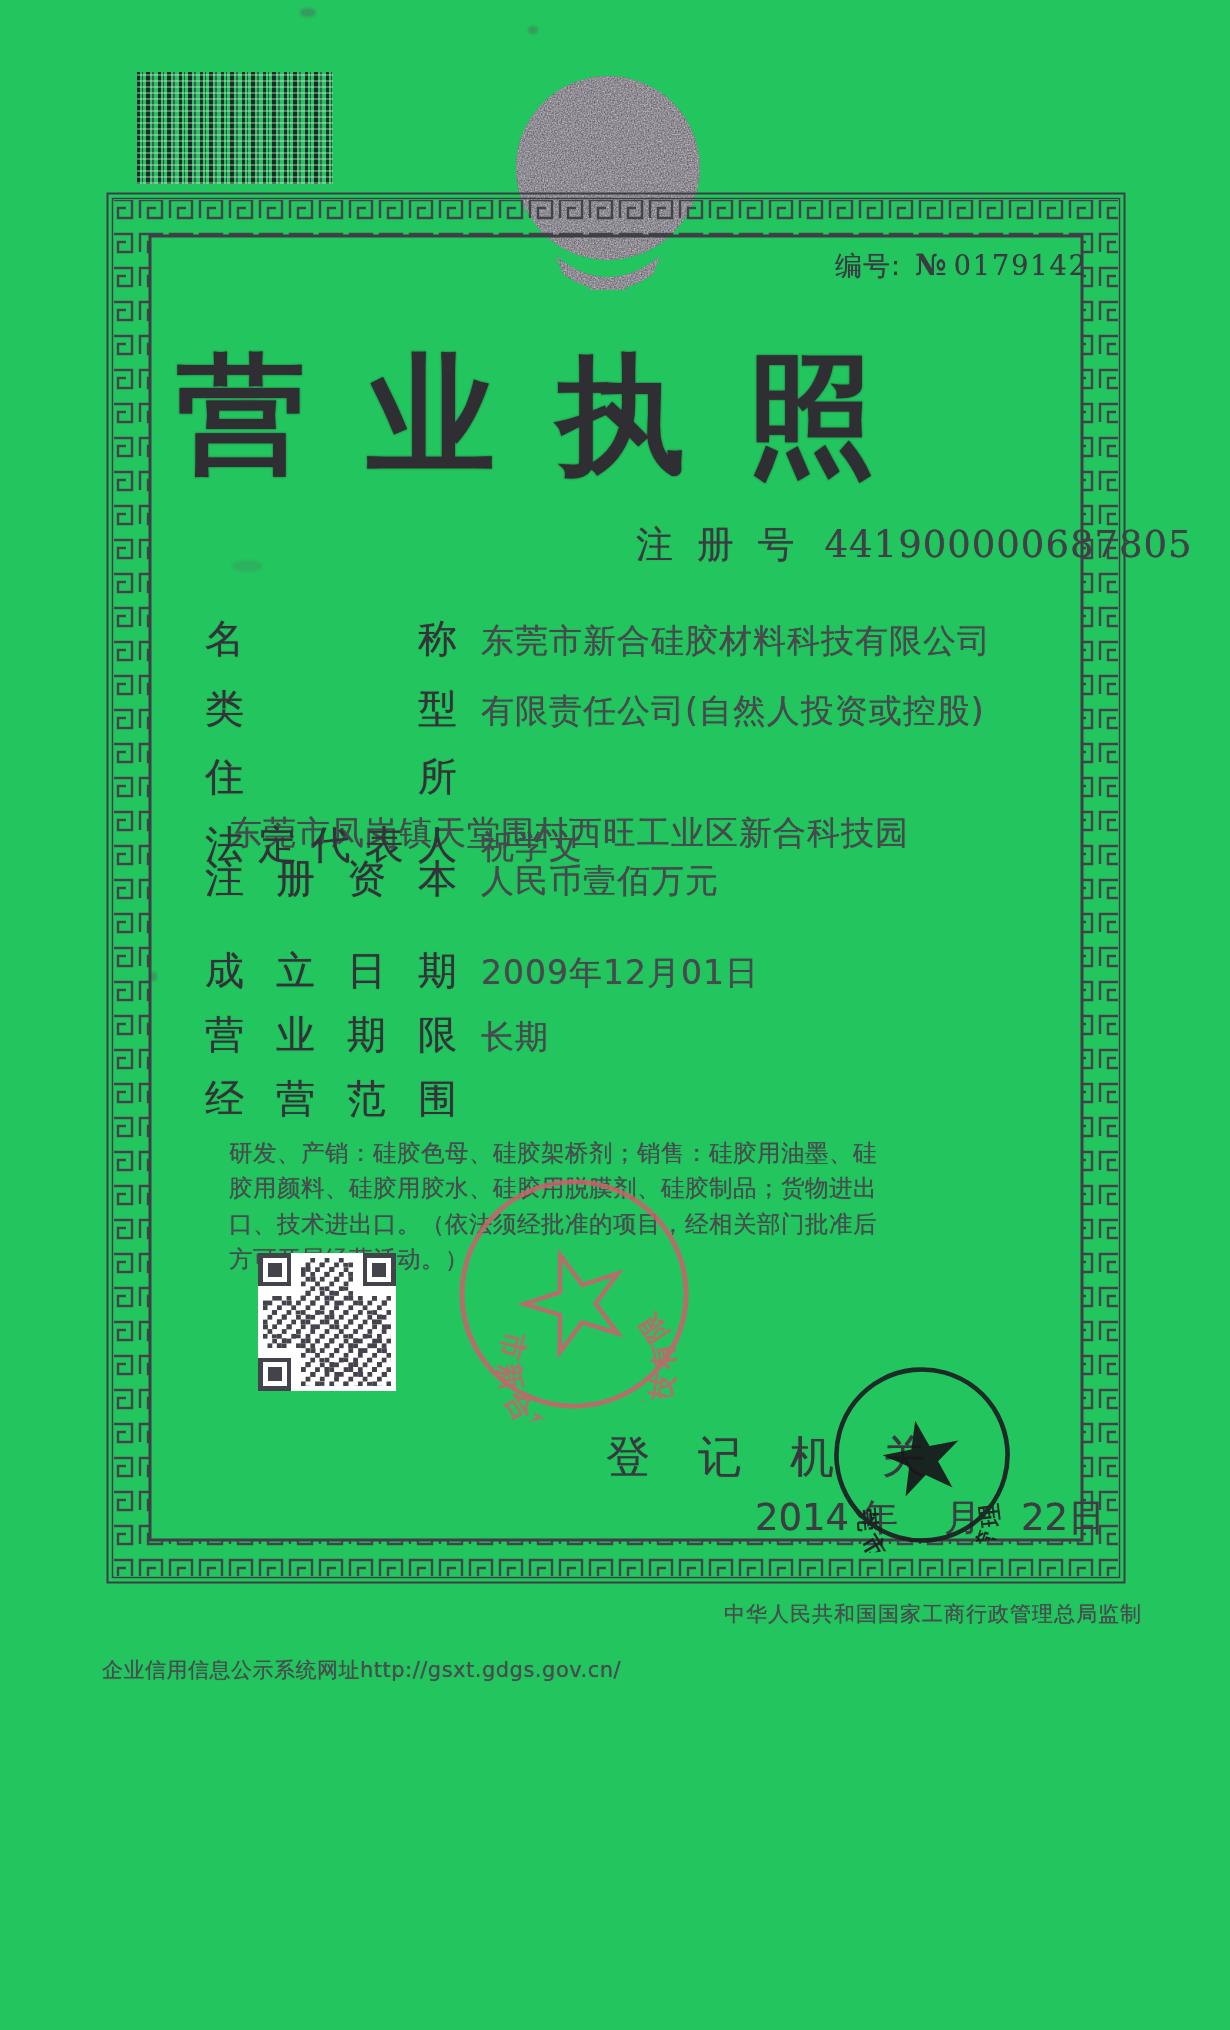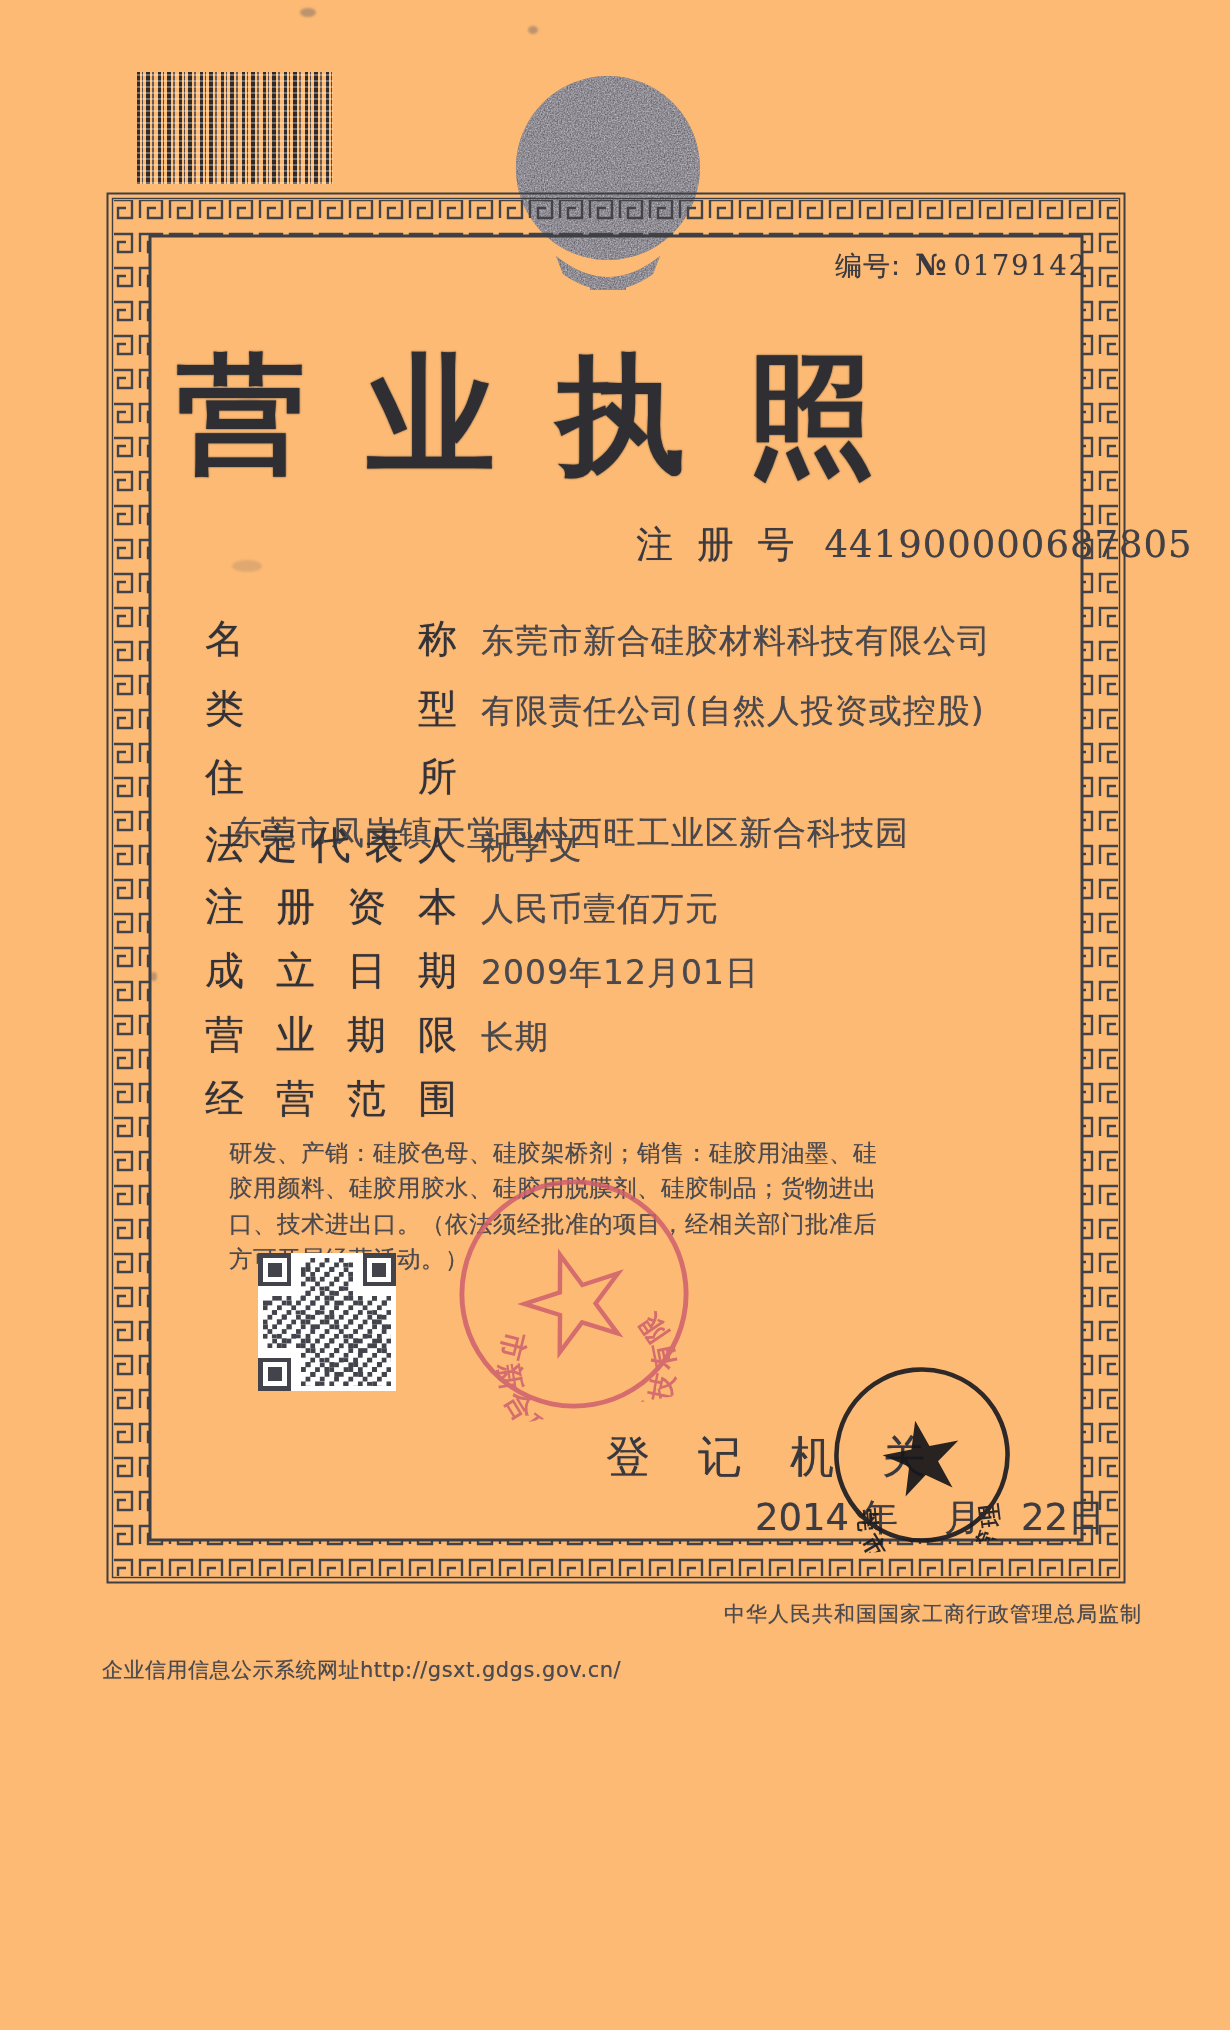--- a/index.html
+++ b/index.html
@@ -1,18 +1,18 @@
 <!DOCTYPE html>
 <html><head>
 <meta charset="utf-8">
 <style>
   html,body{margin:0;padding:0;background:#e8e8e6;}
   .page{
     position:relative;width:1230px;height:2030px;margin:0 auto;
-    background:#fdba74;overflow:hidden;
+    background:#22c55e;overflow:hidden;
     font-family:"DejaVu Sans","Liberation Sans",sans-serif;
     color:#35353a;
   }
   .page *{box-sizing:border-box;}
   .txt{text-shadow:0 0 .7px rgba(52,52,58,.6);}
 
   
   .barcode{
     position:absolute;left:137px;top:72px;width:196px;height:112px;
     background:
@@ -134,21 +134,21 @@
   </div>
   <div class="row txt" style="top:682px">
     <span class="lbl">类型</span><span class="val">有限责任公司(自然人投资或控股)</span>
   </div>
   <div class="row txt" style="top:750px">
     <span class="lbl">住所</span><span class="val">东莞市凤岗镇天堂围村西旺工业区新合科技园</span>
   </div>
   <div class="row txt" style="top:818px">
     <span class="lbl">法定代表人</span><span class="val">祝学文</span>
   </div>
-  <div class="row txt" style="top:880px">
+  <div class="row txt" style="top:852px">
     <span class="lbl">注册资本</span><span class="val">人民币壹佰万元</span>
   </div>
   <div class="row txt" style="top:944px">
     <span class="lbl">成立日期</span><span class="val">2009年12月01日</span>
   </div>
   <div class="row txt" style="top:1008px">
     <span class="lbl">营业期限</span><span class="val">长期</span>
   </div>
   <div class="row txt" style="top:1072px">
     <span class="lbl">经营范围</span><span class="val para">研发、产销：硅胶色母、硅胶架桥剂；销售：硅胶用油墨、硅胶用颜料、硅胶用胶水、硅胶用脱膜剂、硅胶制品；货物进出口、技术进出口。（依法须经批准的项目，经相关部门批准后方可开展经营活动。）</span>

